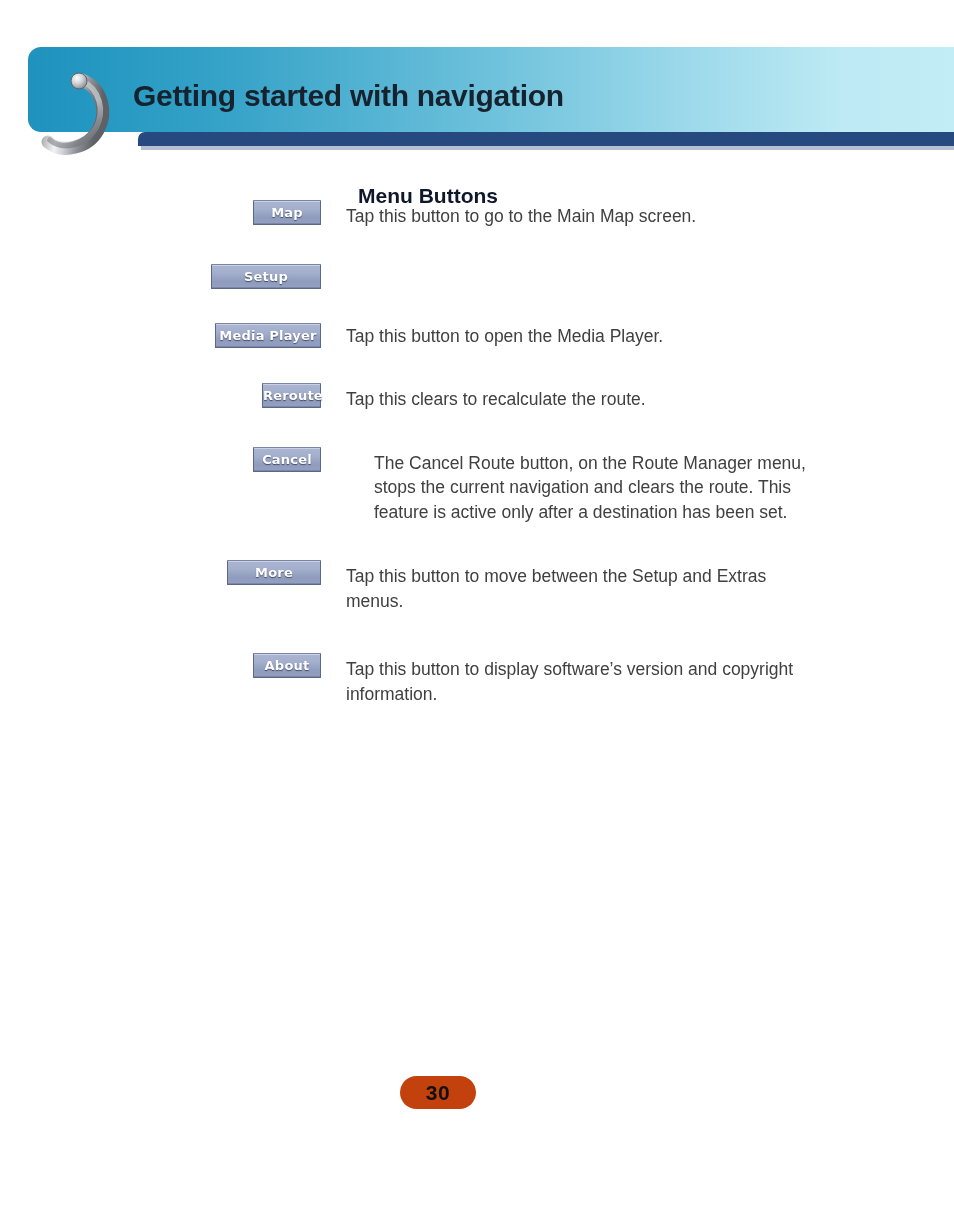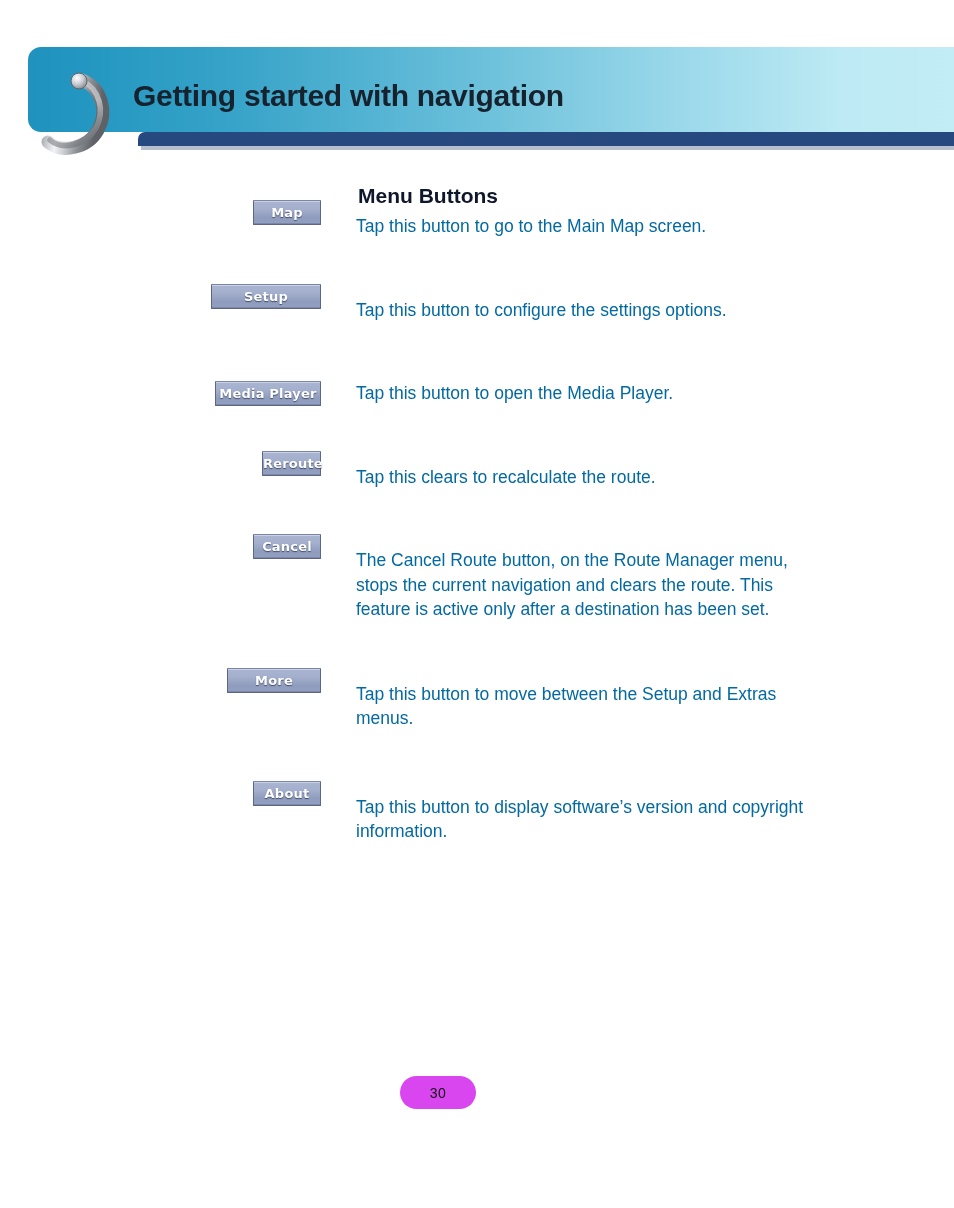--- a/index.html
+++ b/index.html
@@ -151,37 +151,37 @@
   .navbtn.w-setup      { width: 110px; }
   .navbtn.w-media      { width: 106px; }
   .navbtn.w-reroute    { width: 59px; }
   .navbtn.w-cancel     { width: 68px; }
   .navbtn.w-more       { width: 94px; }
   .navbtn.w-about      { width: 68px; }
 
   .desc {
     font-size: 17.5px;
     line-height: 24.5px;
-    color: #0369a1;
-    margin: 14px;
+    color: #404040;
+    margin: 4px;
     max-width: 470px;
   }
 
   
   .page-pill {
     position: absolute;
     left: 400px;
     top: 1076px;
     width: 76px;
     height: 33px;
     border-radius: 17px;
-    background: #d946ef;
+    background: #c2410c;
     color: #111111;
-    font-size: 14px;
-    font-weight: normal;
+    font-size: 21px;
+    font-weight: bold;
     display: flex;
     align-items: center;
     justify-content: center;
     letter-spacing: .5px;
   }
 </style>
 </head>
 <body>
 
 <div class="header-wrap">
@@ -233,44 +233,41 @@
       </div>
       <div class="desc-cell">
         <p class="desc">Tap this button to go to the Main Map screen.</p>
       </div>
     </div>
 
     <div class="row" style="margin-top:31px;">
       <div class="btn-cell">
         <span class="navbtn w-setup">Setup</span>
       </div>
-      <div class="desc-cell">
-        <p class="desc">Tap this button to configure the settings options.</p>
-      </div>
     </div>
 
     <div class="row" style="margin-top:31px;align-items:center;">
       <div class="btn-cell">
         <span class="navbtn w-media">Media Player</span>
       </div>
       <div class="desc-cell">
         <p class="desc">Tap this button to open the Media Player.</p>
       </div>
     </div>
 
     <div class="row" style="margin-top:31px;">
       <div class="btn-cell">
         <span class="navbtn w-reroute">Reroute</span>
       </div>
       <div class="desc-cell">
         <p class="desc">Tap this clears to recalculate the route.</p>
       </div>
     </div>
 
-    <div class="row" style="margin-top:31px;">
+    <div class="row" style="margin-top:31px;gap:28px;">
       <div class="btn-cell">
         <span class="navbtn w-cancel">Cancel</span>
       </div>
       <div class="desc-cell">
         <p class="desc">The Cancel Route button, on the Route Manager menu, stops the current navigation and clears the route. This feature is active only after a destination has been set.</p>
       </div>
     </div>
 
     <div class="row" style="margin-top:32px;">
       <div class="btn-cell">

